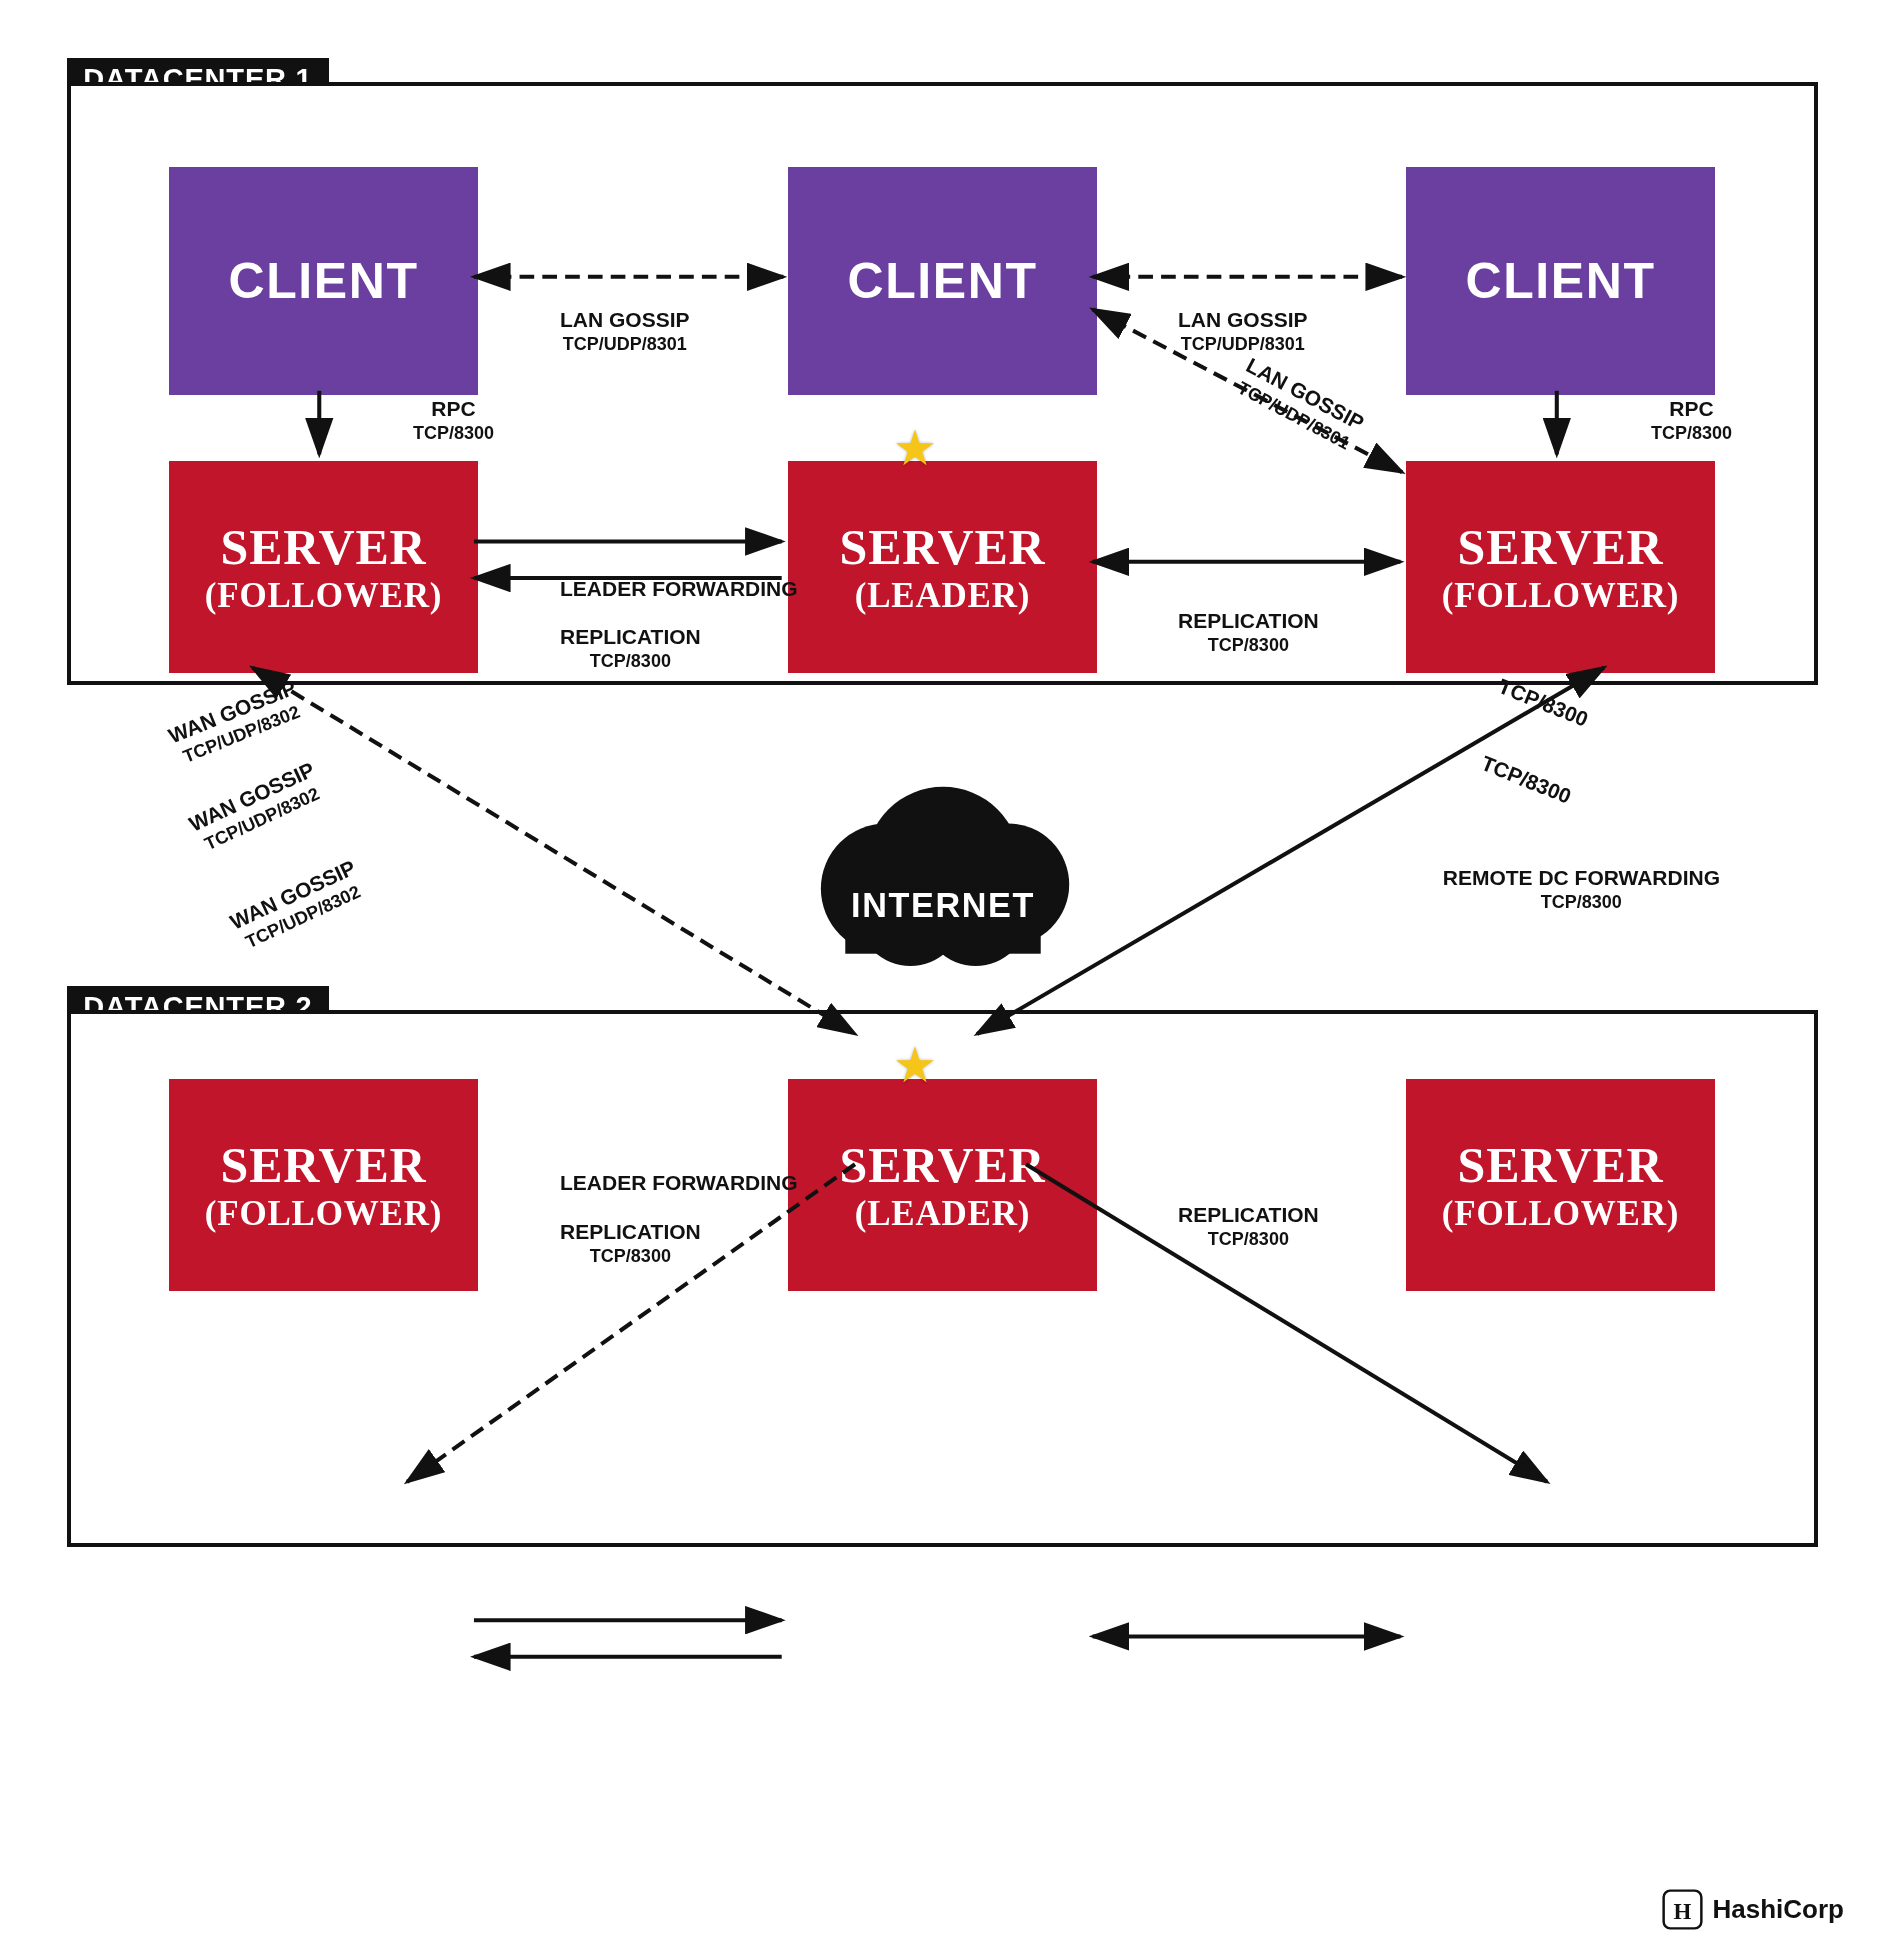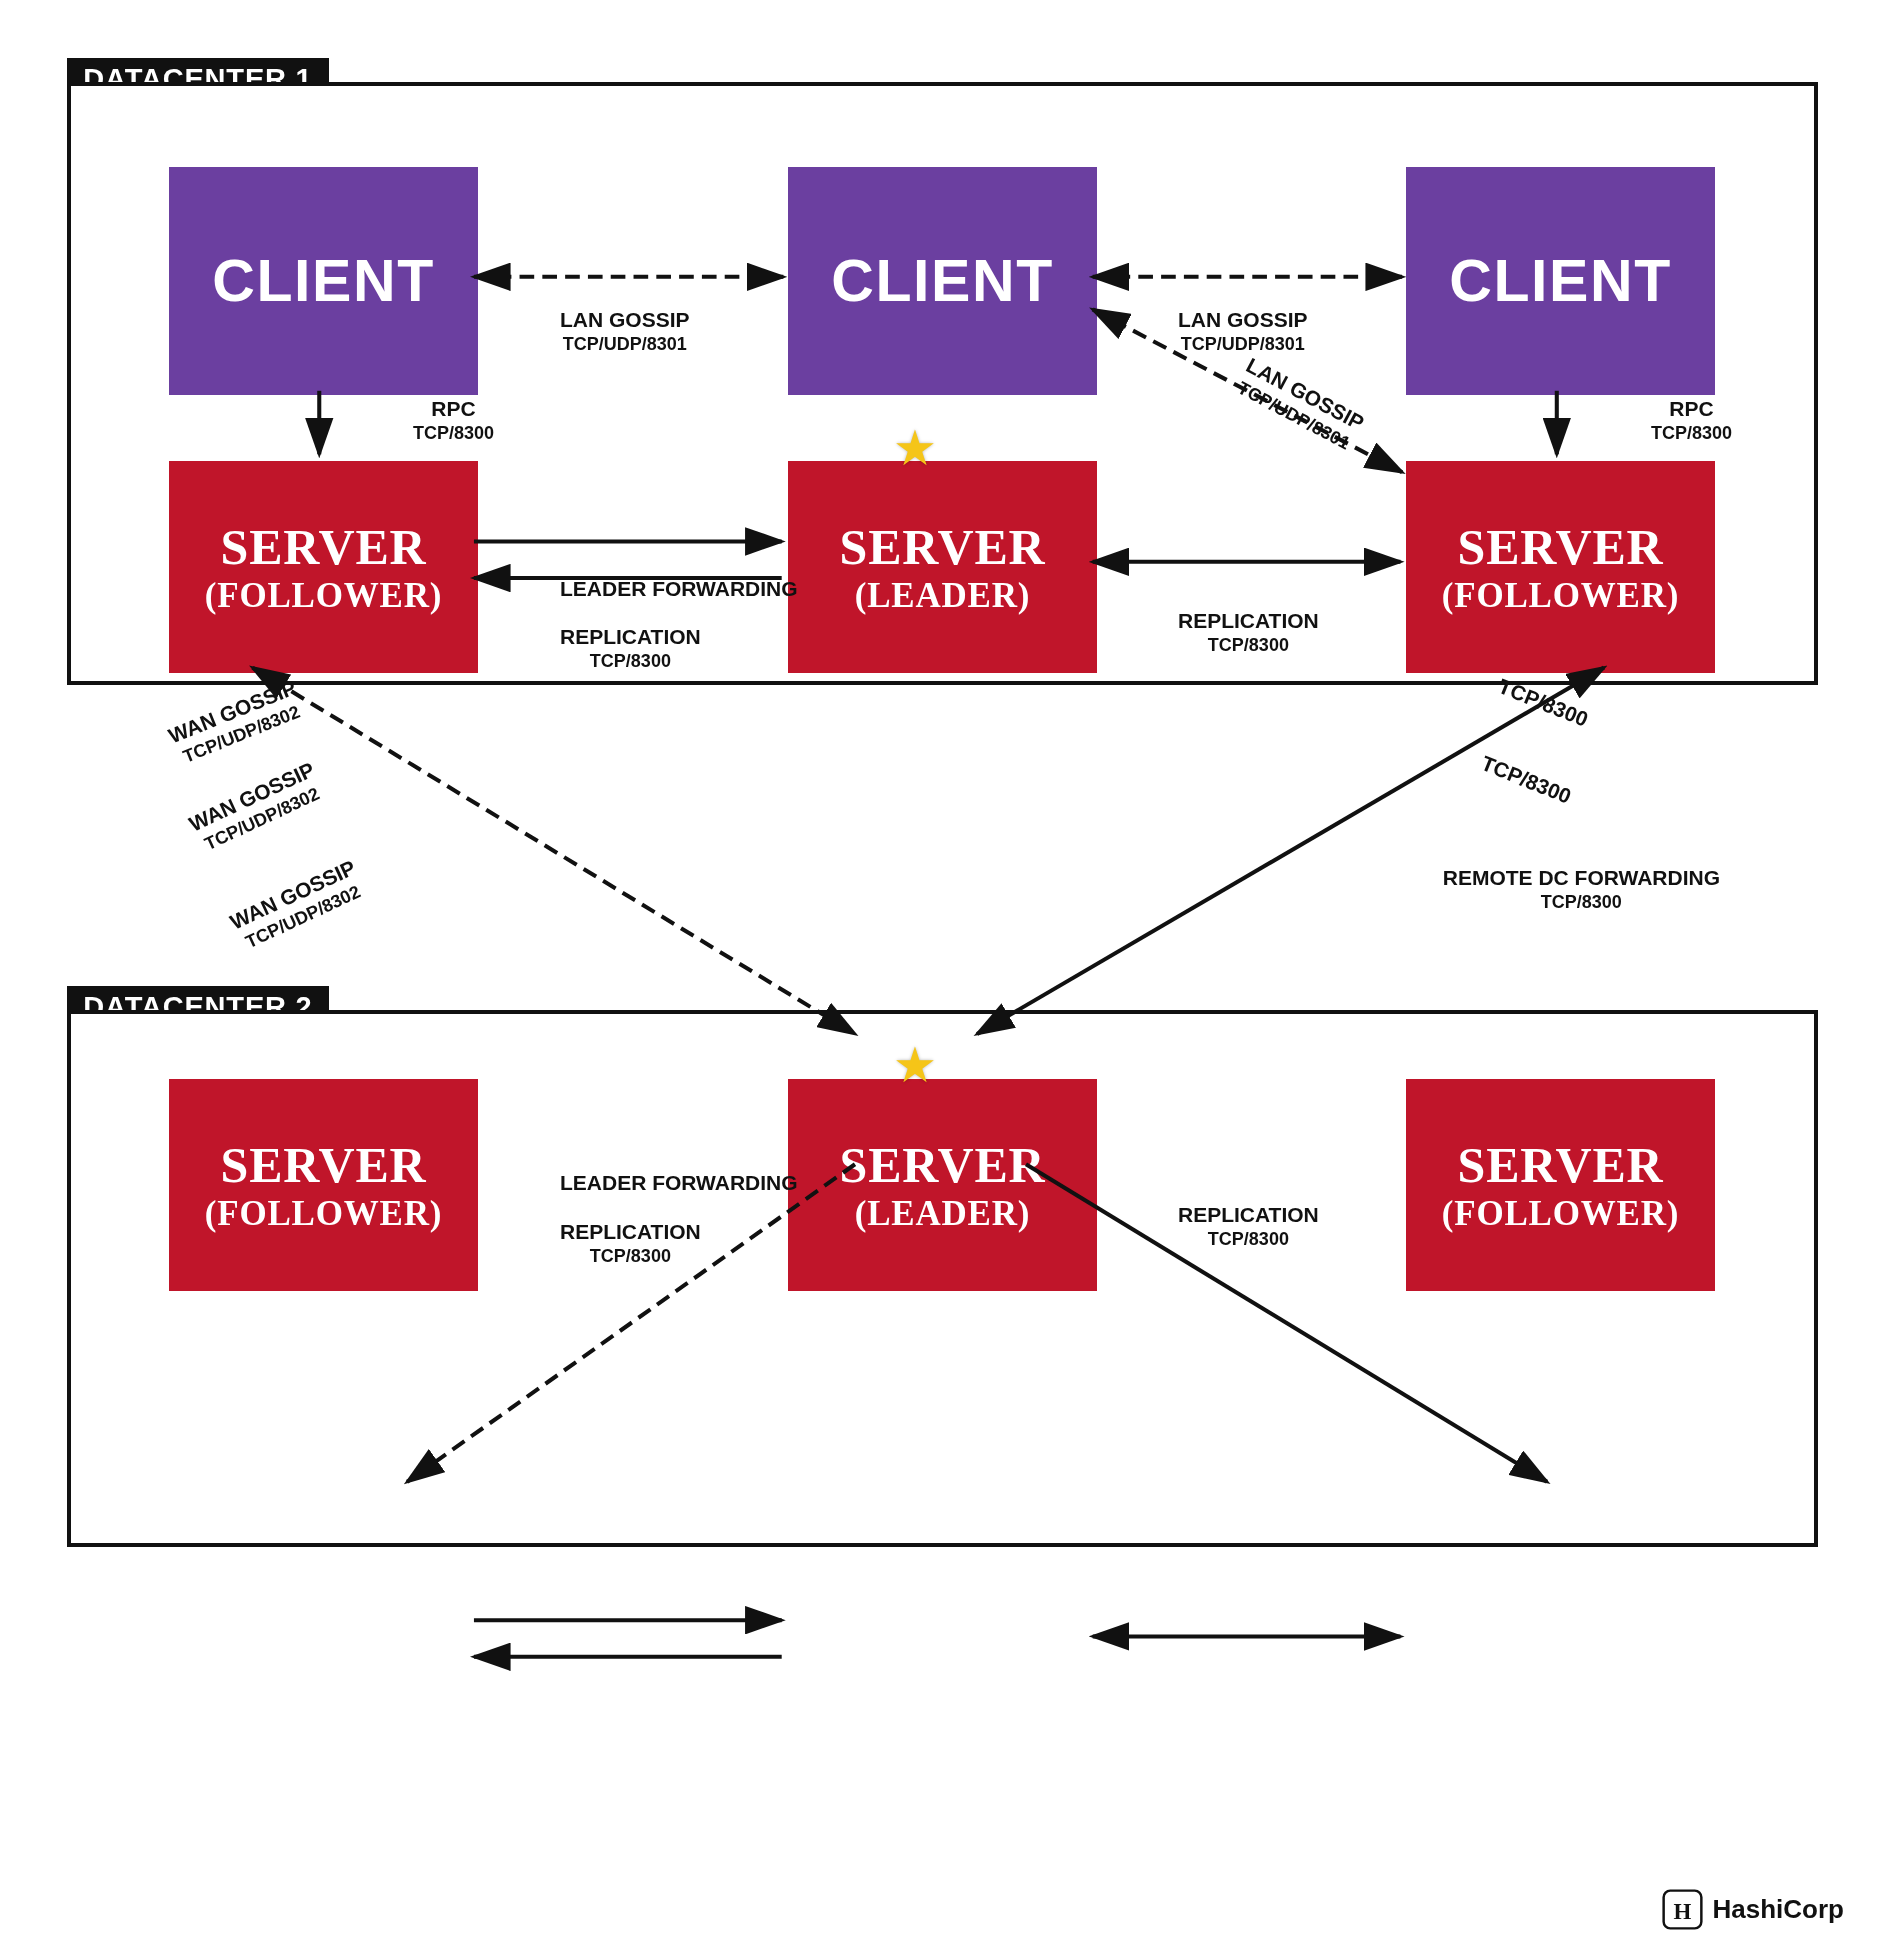--- a/index.html
+++ b/index.html
@@ -65,21 +65,21 @@
 
     .dc2-box {
       width: 1751px;
       height: 537px;
     }
 
     
     .client-box {
       background: #6b3fa0;
       color: #fff;
-      font-size: 59px;
+      font-size: 50px;
       font-weight: 900;
       display: flex;
       align-items: center;
       justify-content: center;
       letter-spacing: 1.6px;
       position: absolute;
     }
 
     
     .server-box {
@@ -304,20 +304,35 @@
 
       <div class="arrow-label" style="left:1425px; top:603px; transform: rotate(22deg);">
         <div>TCP/8300</div>
       </div>
 
     </div>
   </div>
 
   <div class="internet-section">
 
+    <div class="cloud-container">
+      <svg width="326" height="228" viewBox="0 0 400 280">
+        <g fill="#111">
+
+          <circle cx="130" cy="180" r="80"></circle>
+          <circle cx="200" cy="150" r="95"></circle>
+          <circle cx="280" cy="175" r="75"></circle>
+          <circle cx="160" cy="210" r="65"></circle>
+          <circle cx="240" cy="210" r="65"></circle>
+
+          <rect x="80" y="180" width="240" height="80" rx="0"></rect>
+        </g>
+        <text x="200" y="215" text-anchor="middle" fill="#fff" font-family="Arial Black, Arial" font-size="42" font-weight="900" letter-spacing="2">INTERNET</text>
+      </svg>
+    </div>
 
     <div class="arrow-label" style="position:absolute; left:122px; top:81px; transform:rotate(-25deg);">
       <div>WAN GOSSIP</div>
       <div class="proto">TCP/UDP/8302</div>
     </div>
 
     <div class="arrow-label" style="position:absolute; right:244px; top:65px; transform:rotate(22deg);">
       <div>TCP/8300</div>
     </div>
 

